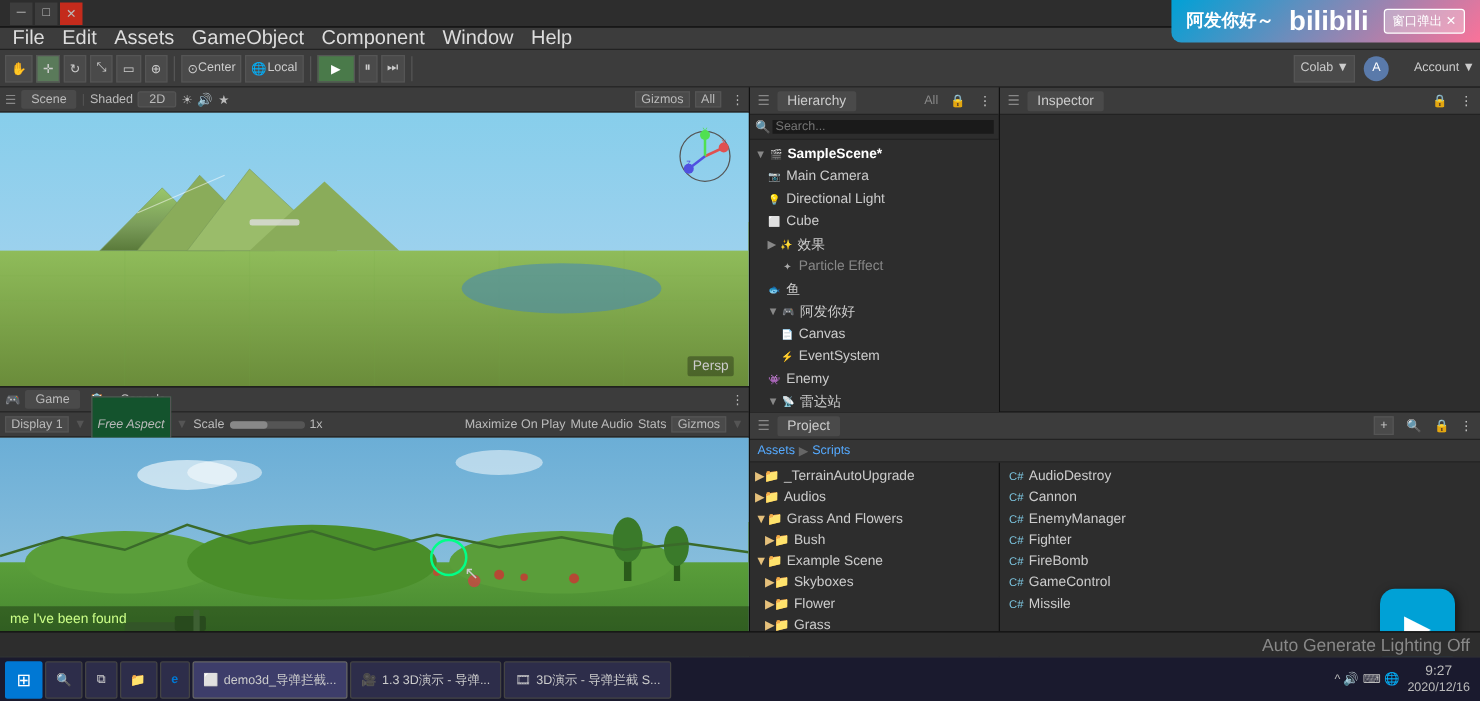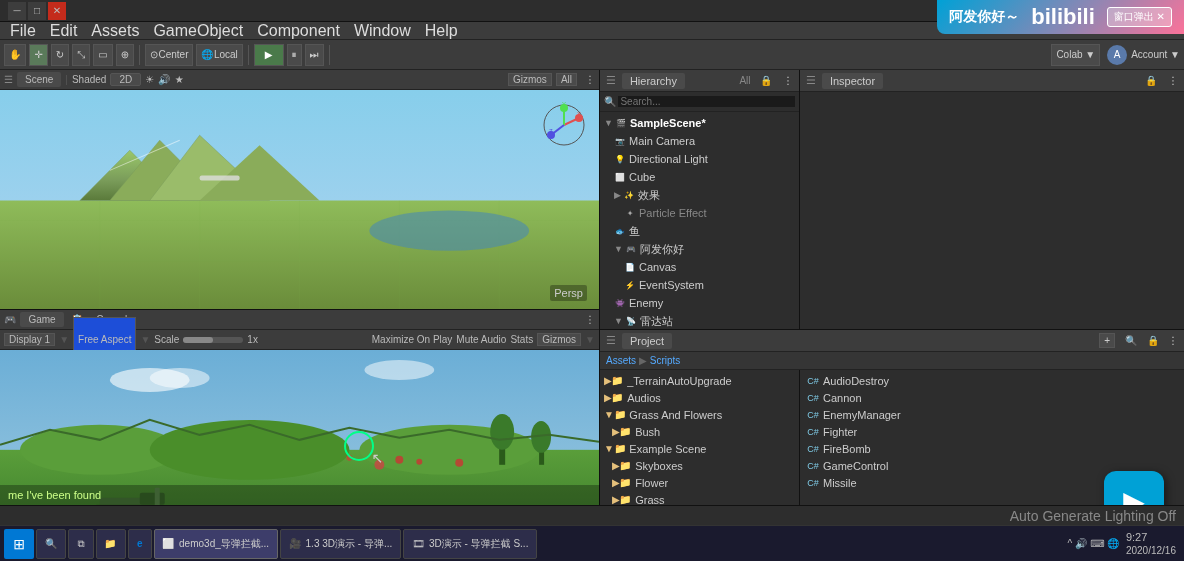--- a/index.html
+++ b/index.html
@@ -469,21 +469,21 @@
   <button class="toolbar-btn play-btn">▶</button>
   <button class="toolbar-btn">⏸</button>
   <button class="toolbar-btn">⏭</button>
 
   <div class="toolbar-sep"></div>
 
   <div style="flex:1;"></div>
   <button class="toolbar-btn" style="font-size:10px;">Colab ▼</button>
   <div style="display:flex;align-items:center;gap:4px;margin-left:4px;">
     <span style="width:20px;height:20px;border-radius:50%;background:#5a7aaa;display:flex;align-items:center;justify-content:center;font-size:10px;color:white;">A</span>
-    <span style="font-size:10px;color:#ccc;cursor:pointer;">Account ▼</span>
+    <span style="font-size:10px;color:#ccc;cursor:pointer;margin-left:16px;">Account ▼</span>
   </div>
 </div>
 
 <div style="position:fixed;top:0;right:0;z-index:100;display:flex;align-items:center;background:linear-gradient(135deg,#00a1d6,#fb7299);padding:4px 12px;border-radius:0 0 0 8px;color:white;font-size:14px;font-weight:bold;">
   <span>阿发你好～</span>
   <span style="margin-left:12px;font-size:22px;font-weight:bold;">bilibili</span>
   <button style="margin-left:12px;background:rgba(255,255,255,0.3);border:1px solid white;color:white;padding:2px 6px;cursor:pointer;font-size:10px;border-radius:3px;">窗口弹出 ✕</button>
 </div>
 
 <div id="main-layout" style="position:relative;">
@@ -578,21 +578,21 @@
         <span class="panel-tab active">Game</span>
         <span style="color:#888;margin-left:4px;">📋</span>
         <span class="panel-tab">Console</span>
         <div style="flex:1;"></div>
         <span style="cursor:pointer;">⋮</span>
       </div>
 
       <div style="height:20px;background:#3c3c3c;display:flex;align-items:center;padding:0 4px;gap:4px;font-size:10px;color:#bbb;border-bottom:1px solid #222;">
         <span style="cursor:pointer;background:#4a4a4a;border:1px solid #555;padding:0 4px;">Display 1</span>
         <span style="color:#555;">▼</span>
-        <span style="cursor:pointer;background:#1d4ed8;border:1px solid #555;padding:16px 4px;">Free Aspect</span>
+        <span style="cursor:pointer;background:#14532d;border:1px solid #555;padding:16px 4px;font-style:italic;">Free Aspect</span>
         <span style="color:#555;">▼</span>
         <span>Scale</span>
         <div style="width:60px;height:6px;background:#555;border-radius:3px;position:relative;">
           <div style="width:30px;height:6px;background:#888;border-radius:3px;"></div>
         </div>
         <span>1x</span>
         <div style="flex:1;"></div>
         <span style="cursor:pointer;">Maximize On Play</span>
         <span style="cursor:pointer;">Mute Audio</span>
         <span style="cursor:pointer;">Stats</span>
@@ -883,18 +883,18 @@
   <button class="taskbar-btn">
     <span>🎥</span>
     <span>1.3 3D演示 - 导弹...</span>
   </button>
   <button class="taskbar-btn">
     <span>🎞</span>
     <span>3D演示 - 导弹拦截 S...</span>
   </button>
   <div class="taskbar-right">
     <span>^ 🔊 ⌨ 🌐</span>
-    <div style="line-height:1.3;">
+    <div style="text-align:center;line-height:1.3;">
       <div style="font-size:11px;">9:27</div>
       <div style="font-size:10px;">2020/12/16</div>
     </div>
   </div>
 </div>
 
 </body></html>

